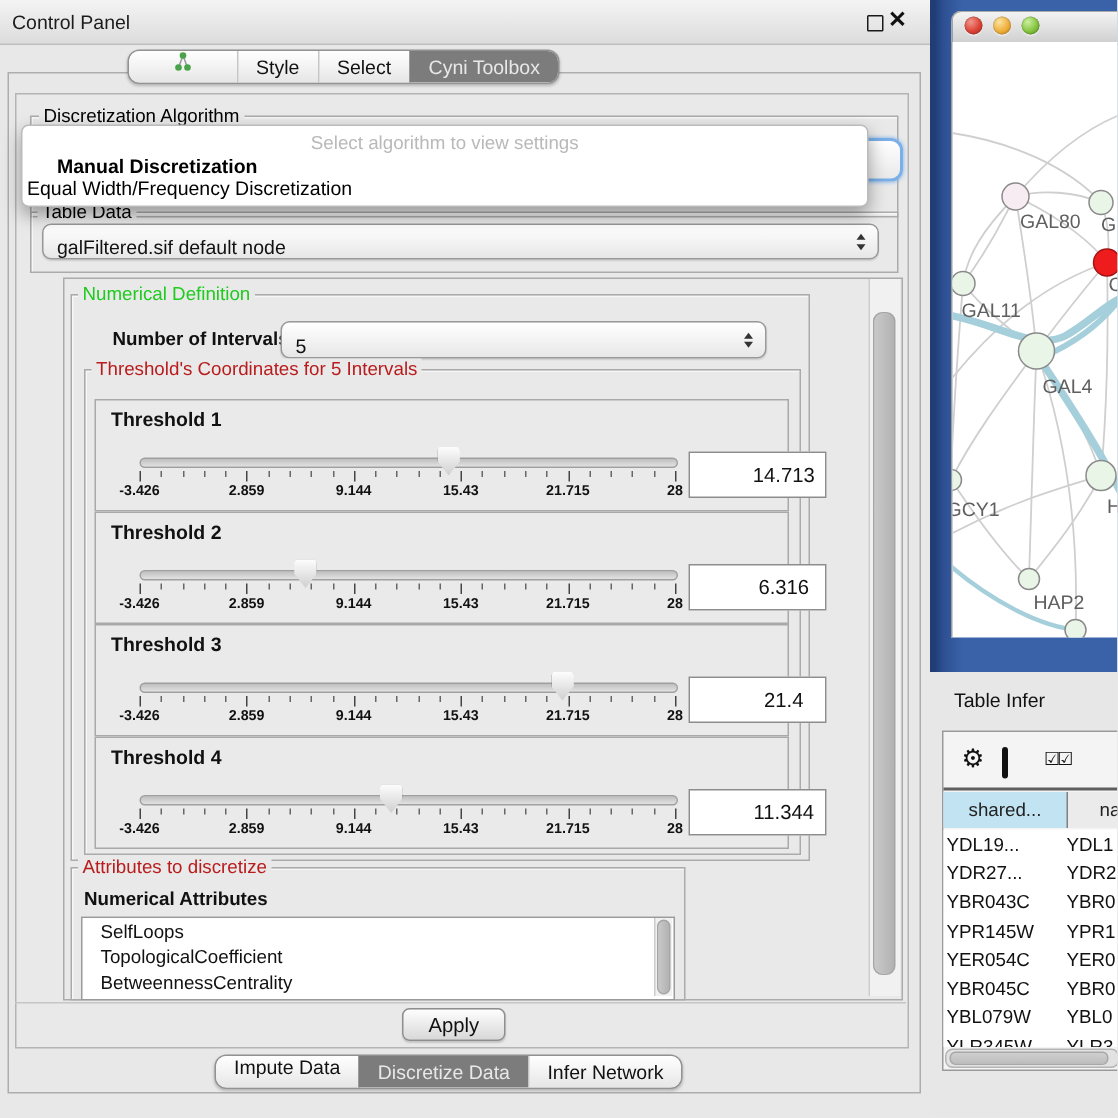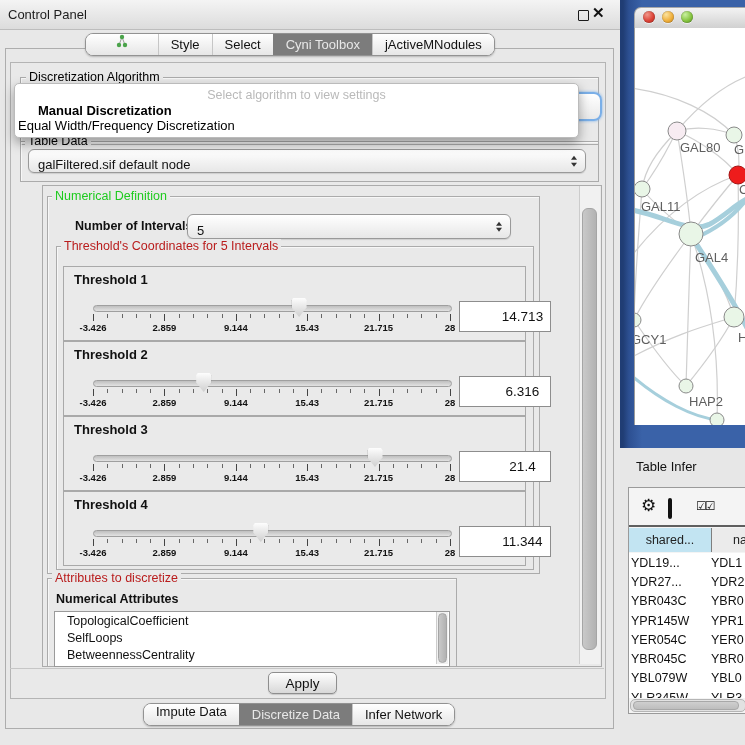--- a/index.html
+++ b/index.html
@@ -93,23 +93,20 @@
       <span>Network</span>
     </div>
     <div class="tab">
         <span>Style</span>
       </div>
     <div class="tab">
         <span>Select</span>
       </div>
     <div class="tab sel">
         <span>Cyni Toolbox</span>
-      </div>
-    <div class="tab">
-        <span>jActiveMNodules</span>
       </div>
   </div>
 
   <div class="abs" style="left:10px;top:62px;width:594px;height:635px;border:1px solid #b4b4b4;background:#e9e9e9;"></div>
 
   <div class="abs grp" style="left:20px;top:77px;width:577px;height:66px;"></div>
   <div class="abs dark" style="left:26px;top:70px;font-size:12.5px;background:#e9e9e9;padding:0 3px;z-index:2;">Discretization Algorithm</div>
 
   <div class="abs" style="left:536px;top:92px;width:62px;height:25px;border:2px solid #7aafe8;border-radius:8px;background:linear-gradient(#fff,#e9e9e9);box-shadow:0 0 3px #7aafe8;z-index:3;"></div>
 
@@ -315,22 +312,22 @@
         <div class="tick-label" style="left: 80%;">21.715</div>
         <div class="tick-label" style="left: 100%;">28</div>
       </div>
     <div class="vfield">11.344</div>
   </div>
 
   <div class="abs grp" style="left:47px;top:578px;width:408px;height:87px;"></div>
   <div class="abs grp-title blue" style="left:52px;top:571px;z-index:2;">Attributes to discretize</div>
   <div class="abs" style="left:56px;top:592px;font-size:12.5px;font-weight:bold;color:#111;">Numerical Attributes</div>
   <div class="abs listbox" style="left:54px;top:611px;width:394px;height:54px;" id="attr-list">
+      <div class="list-item">SelfLoops</div>
       <div class="list-item">TopologicalCoefficient</div>
-      <div class="list-item">SelfLoops</div>
       <div class="list-item">BetweennessCentrality</div>
     </div>
   <div class="abs vsb-track" style="left:436px;top:612px;width:11px;height:52px;">
     <div class="vsb-thumb" style="left:1px;top:1px;width:7px;height:48px;"></div>
   </div>
 
   <div class="abs" style="left:10px;top:668px;width:594px;height:0;border-top:1px solid #c6c6c6;"></div>
   <div class="abs btn" style="left:268px;top:672px;width:67px;height:20px;">Apply</div>
 
   <div class="abs tabbar" style="left:143px;top:703px;z-index:5;">

